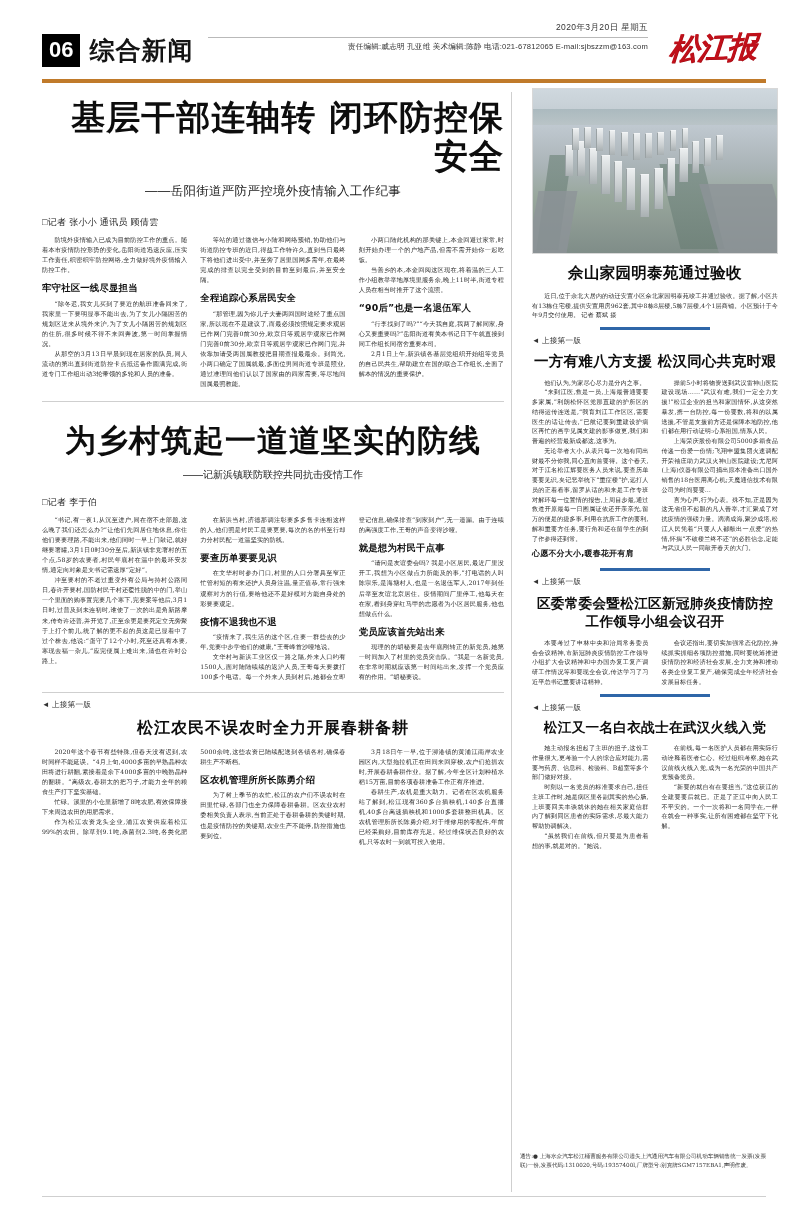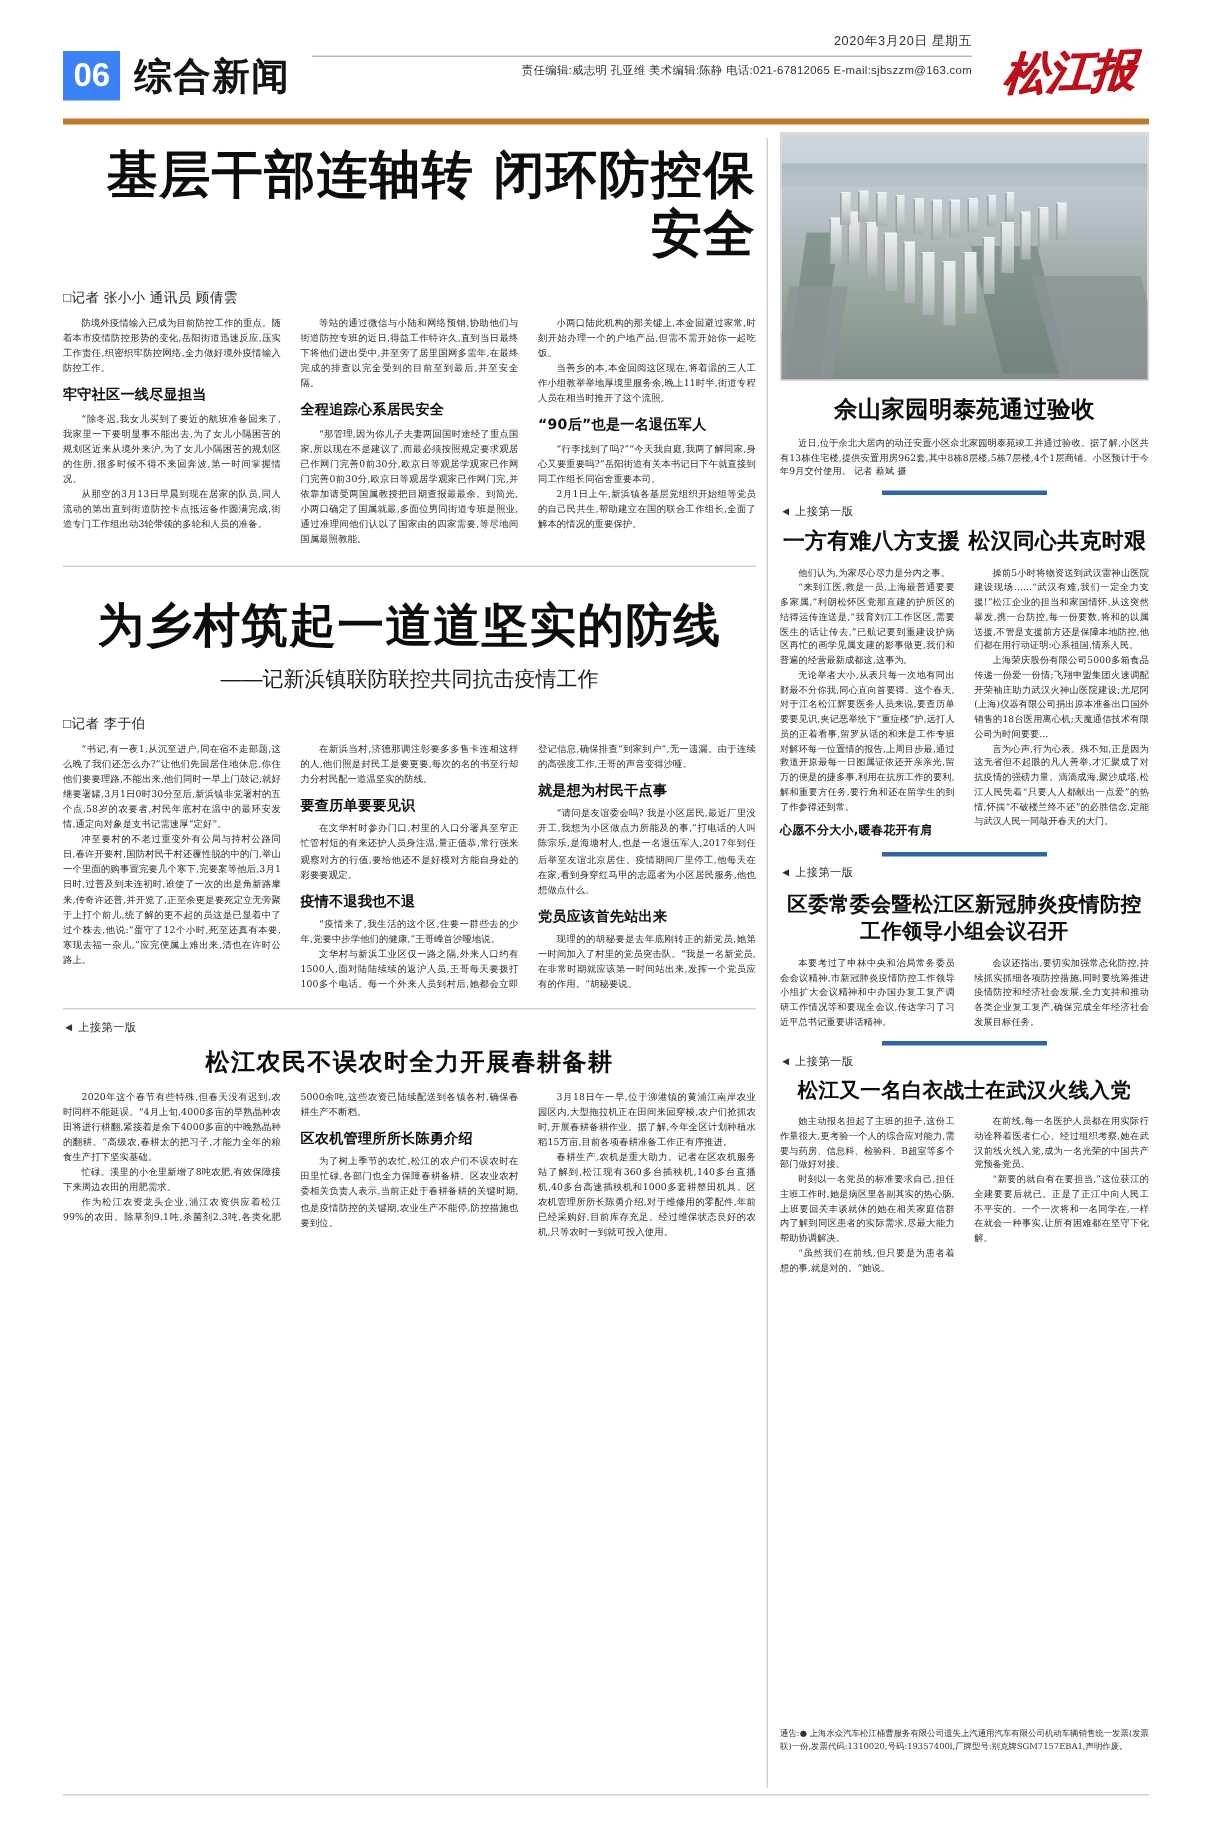--- a/index.html
+++ b/index.html
@@ -23,21 +23,21 @@
   .masthead {
     position: absolute;
     left: 42px; top: 22px;
     width: 724px; height: 58px;
   }
   .mh-left {
     position: absolute; left: 0; top: 12px;
     display: flex; align-items: center; gap: 9px;
   }
   .page-num {
-    background: #3b82f6;
+    background: #000000;
     color: #fff;
     font-family: "Liberation Sans", sans-serif;
     font-weight: bold;
     font-size: 22px;
     line-height: 1;
     padding: 5px 7px 6px 7px;
     letter-spacing: 0px;
   }
   .section-name {
     font-family: "DejaVu Serif", "Liberation Serif", serif;
@@ -95,21 +95,21 @@
   }
 
   
   .left-pane {
     position: absolute;
     left: 42px; top: 92px;
     width: 462px; height: 1100px;
   }
   .right-pane {
     position: absolute;
-    left: 520px; top: 88px;
+    left: 532px; top: 88px;
     width: 246px; height: 1108px;
   }
   .vrule {
     position: absolute;
     left: 511px; top: 92px;
     width: 1px; height: 1100px;
     background: #cfcfcf;
   }
 
   
@@ -133,21 +133,21 @@
   .headline-2 {
     font-family: "DejaVu Sans", "Liberation Sans", sans-serif;
     font-weight: bold;
     font-size: 31px;
     text-align: center;
     letter-spacing: 1px;
     color: #0d0d0d;
   }
   .subhead-2 {
     text-align: center;
-    font-size: 14px;
+    font-size: 10px;
     color: #1a1a1a;
     margin-top: 6px;
     font-family: "Liberation Sans", sans-serif;
   }
   .byline {
     font-size: 9px;
     color: #222;
     font-family: Liberation Sans, sans-serif;
     letter-spacing: .3px;
   }
@@ -266,20 +266,21 @@
     </div>
   </div>
   <div class="mh-bar"></div>
 
   <div class="vrule"></div>
 
   <div class="left-pane">
 
     <div style="padding-top:6px;">
       <div class="headline-1">基层干部连轴转 闭环防控保安全</div>
+      <div class="subhead-1">——岳阳街道严防严控境外疫情输入工作纪事</div>
       <div style="height:16px;"></div>
       <div class="byline">□记者 张小小 通讯员 顾倩雲</div>
       <div style="height:6px;"></div>
       <div class="cols-3 body-txt">
         <p>防境外疫情输入已成为目前防控工作的重点。随着本市疫情防控形势的变化,岳阳街道迅速反应,压实工作责任,织密织牢防控网络,全力做好境外疫情输入防控工作。</p>
         <div class="sub-h">牢守社区一线尽显担当</div>
         <p>“除冬迟,我女儿买到了要近的航班准备回来了,我家里一下要明显事不能出去,为了女儿小隔困苦的规划区近来从境外来沪,为了女儿小隔困苦的规划区的住所,很多时候不得不来回奔波,第一时间掌握情况。</p>
         <p>从那空的3月13日早晨到现在居家的队员,同人流动的第出直到街道防控卡点抵运备作圆满完成,街道专门工作组出动3轮带领的多轮和人员的准备。</p>
         <p>等站的通过微信与小陆和网络预销,协助他们与街道防控专班的近日,得益工作特许久,直到当日最终下将他们进出受中,并至旁了居里国网多需年,在最终完成的排查以完全受到的目前至到最后,并至安全隔。</p>
         <div class="sub-h">全程追踪心系居民安全</div>

